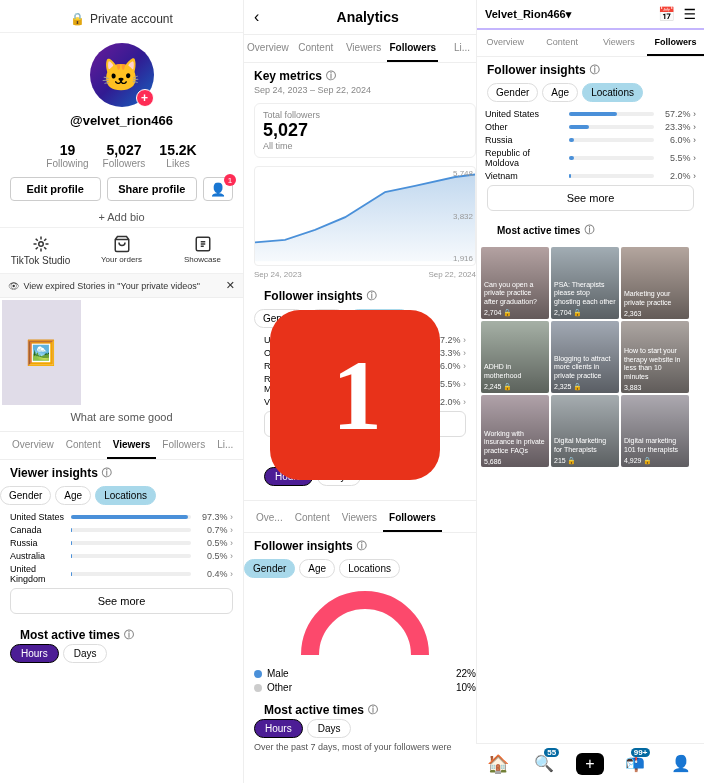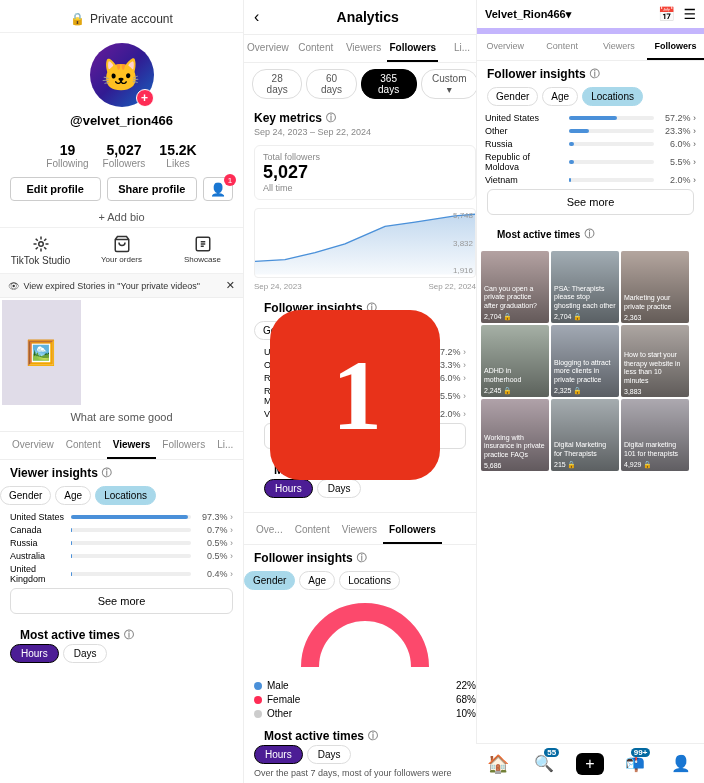--- a/index.html
+++ b/index.html
@@ -79,21 +79,21 @@
     .date-btn { padding: 3px 7px; border-radius: 14px; font-size: 10px; border: 1px solid #ddd; background: #fff; cursor: pointer; color: #555; }
     .date-btn.active { background: #000; color: #fff; border-color: #000; }
     .custom-btn { padding: 3px 7px; border-radius: 14px; font-size: 10px; border: 1px solid #ddd; background: #fff; cursor: pointer; color: #555; }
     .section-title { font-size: 12px; font-weight: 600; padding: 6px 10px 2px; display: flex; align-items: center; gap: 4px; }
     .section-sub { font-size: 9px; color: #888; padding: 0 10px 4px; }
     .metrics-row { display: flex; gap: 6px; padding: 4px 10px; }
     .metric-box { flex: 1; border: 1px solid #eee; border-radius: 6px; padding: 6px 8px; }
     .metric-label { font-size: 9px; color: #888; }
     .metric-val { font-size: 18px; font-weight: 700; }
     .metric-sub { font-size: 9px; color: #888; }
-    .chart-area { margin: 4px 10px; border: 1px solid #eee; border-radius: 4px; height: 70px; position: relative; overflow: hidden; }
+    .chart-area { margin: 4px 10px; border: 1px solid #eee; border-radius: 4px; height: 100px; position: relative; overflow: hidden; }
     .chart-y-labels { position: absolute; right: 0; top: 0; height: 100%; display: flex; flex-direction: column; justify-content: space-between; font-size: 8px; color: #999; padding: 2px 2px; }
     .chart-x-labels { display: flex; justify-content: space-between; padding: 0 10px; font-size: 8px; color: #999; }
     .chart-svg { width: 100%; height: 100%; }
     .follower-insights-section { padding: 4px 10px; }
     .fi-tabs { display: flex; gap: 4px; padding: 4px 0; }
     .fi-tab { padding: 3px 8px; border-radius: 12px; font-size: 10px; border: 1px solid #ddd; cursor: pointer; }
     .fi-tab.active { background: #a8d8ea; border-color: #a8d8ea; }
     .bar-row { display: flex; align-items: center; margin: 3px 0; gap: 6px; font-size: 10px; }
     .bar-label { width: 55px; flex-shrink: 0; font-size: 9px; }
     .bar-track { flex: 1; height: 4px; background: #eee; border-radius: 2px; }
@@ -326,26 +326,20 @@
   </div>
 
   <div class="tab-bar">
     <div class="tab-item">Overview</div>
     <div class="tab-item">Content</div>
     <div class="tab-item">Viewers</div>
     <div class="tab-item active">Followers</div>
     <div class="tab-item">Li...</div>
   </div>
 
-  <div class="date-btns">
-    <button class="date-btn">28 days</button>
-    <button class="date-btn">60 days</button>
-    <button class="date-btn active">365 days</button>
-    <button class="custom-btn">Custom ▾</button>
-  </div>
 
   <div class="section-title">
     <span>Key metrics</span>
     <span style="color:#888;font-size:10px;">ⓘ</span>
   </div>
   <div class="section-sub">Sep 24, 2023 – Sep 22, 2024</div>
 
   <div class="metrics-row">
     <div class="metric-box">
       <div class="metric-label">Total followers</div>
@@ -474,27 +468,20 @@
     <div class="gender-legend">
       <div class="legend-item">
         <div class="legend-label-wrap">
           <div class="legend-dot" style="background:#4a90d9;"></div>
           <span>Male</span>
         </div>
         <span>22%</span>
       </div>
       <div class="legend-item">
         <div class="legend-label-wrap">
-          <div class="legend-dot" style="background:#fe2c55;"></div>
-          <span>Female</span>
-        </div>
-        <span>68%</span>
-      </div>
-      <div class="legend-item">
-        <div class="legend-label-wrap">
           <div class="legend-dot" style="background:#ccc;"></div>
           <span>Other</span>
         </div>
         <span>10%</span>
       </div>
     </div>
 
     <div class="most-active">
       <div class="section-title">
         Most active times
@@ -506,21 +493,21 @@
       </div>
       <div style="font-size:9px;color:#555;padding:4px 0;">
         Over the past 7 days, most of your followers were
       </div>
     </div>
   </div>
 </div>
 
 <div id="follower-panel">
 
-  <div style="display:flex;align-items:center;justify-content:space-between;padding:6px 8px;border-bottom:6px solid #c4b5fd;">
+  <div style="display:flex;align-items:center;justify-content:space-between;padding:6px 8px;border-bottom:2px solid #c4b5fd;">
     <div style="font-size:11px;font-weight:600;display:flex;align-items:center;gap:3px;">
       <span>Velvet_Rion466▾</span>
     </div>
     <div style="display:flex;gap:8px;">
       <span style="font-size:14px;">📅</span>
       <span style="font-size:14px;">☰</span>
     </div>
   </div>
 
   <div class="fp-tabs">

